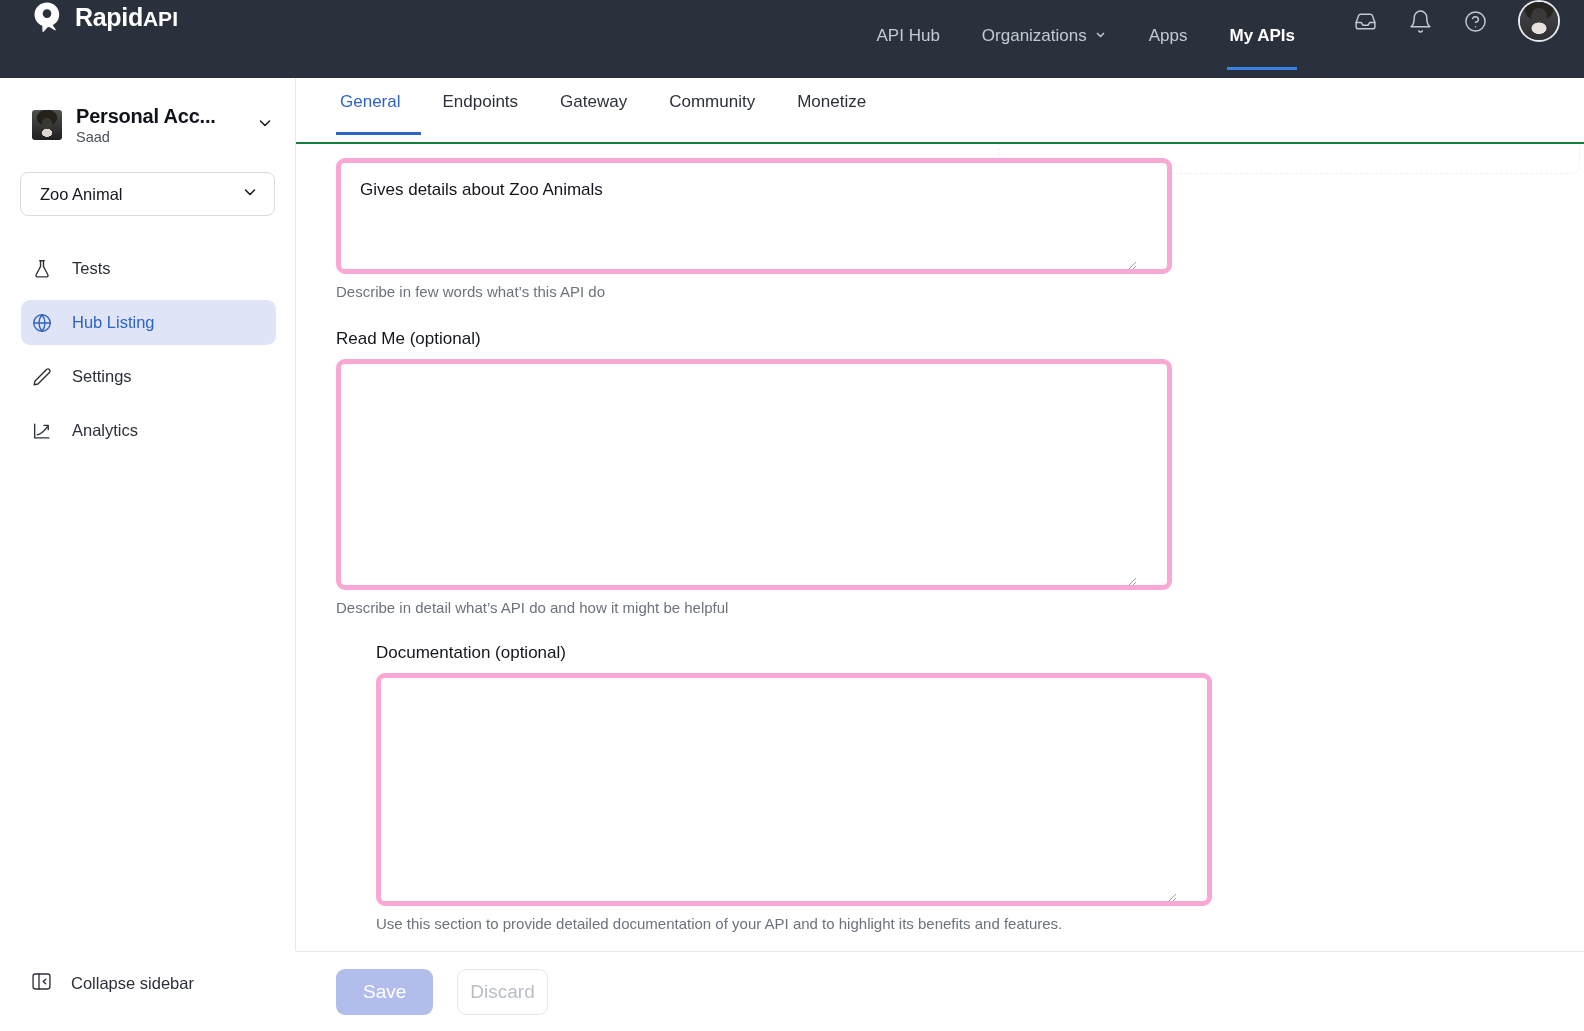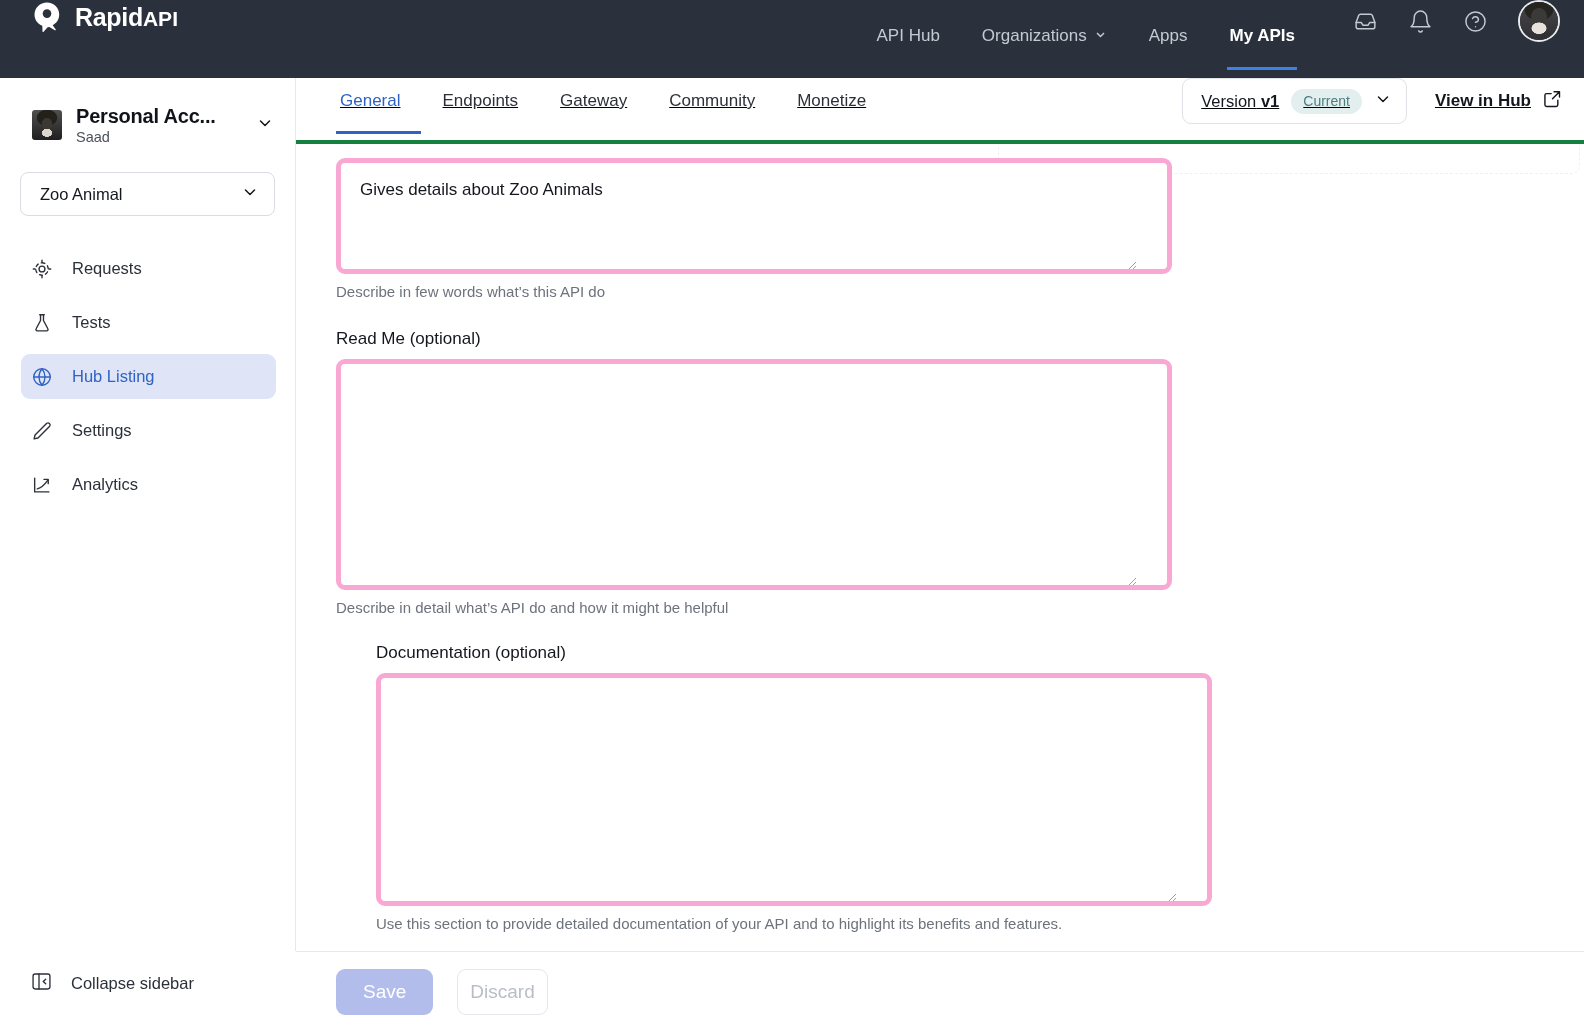--- a/index.html
+++ b/index.html
@@ -166,23 +166,22 @@
     display: flex;
     flex-direction: column;
     min-width: 0;
     position: relative;
   }
   .tabsbar {
     height: 66px;
     display: flex;
     align-items: center;
     padding: 0 22px 16px 40px;
-    border-bottom: 4px solid #15803d;
+    border-bottom: 2px solid #15803d;
     background: #fff;
-    text-decoration: underline;
   }
   .tabs { display: flex; align-items: center; gap: 0; height: 66px; }
   .tab {
     font-size: 17px;
     color: #2c3038;
     padding: 0 21px;
     height: 66px;
     display: flex;
     align-items: center;
     cursor: pointer;
@@ -382,30 +381,20 @@
       <span>Zoo Animal</span>
       <span>
         <svg width="18" height="18" viewBox="0 0 18 18" fill="none" stroke="#14171d" stroke-width="1.5" stroke-linecap="round" stroke-linejoin="round">
             <path d="M4.5 7l4.5 4.5L13.5 7"></path>
           </svg>
       </span>
     </div>
 
     <div class="navlist">
 
-      <div class="navitem">
-        <span class="ni-ico">
-          <svg width="22" height="22" viewBox="0 0 24 24" fill="none" stroke="#2c3038" stroke-width="1.5" stroke-linecap="round" stroke-linejoin="round">
-            <circle cx="12" cy="12" r="3.2"></circle>
-            <path d="M12 5.2a6.8 6.8 0 0 1 6.8 6.8 6.8 6.8 0 0 1-6.8 6.8A6.8 6.8 0 0 1 5.2 12 6.8 6.8 0 0 1 12 5.2z" stroke-dasharray="3.2 3.6"></path>
-            <path d="M12 2.5v2M12 19.5v2M2.5 12h2M19.5 12h2"></path>
-          </svg>
-        </span>
-        <span>Requests</span>
-      </div>
 
       <div class="navitem">
         <span class="ni-ico">
           <svg width="22" height="22" viewBox="0 0 24 24" fill="none" stroke="#2c3038" stroke-width="1.5" stroke-linecap="round" stroke-linejoin="round">
             <path d="M9.5 3h5M10.4 3v6.3L5.6 18.3A1.5 1.5 0 0 0 6.9 20.6h10.2a1.5 1.5 0 0 0 1.3-2.3l-4.8-9V3"></path>
           </svg>
         </span>
         <span>Tests</span>
       </div>
 
@@ -467,41 +456,20 @@
           <span>Gateway</span>
         </div>
         <div class="tab">
           <span>Community</span>
         </div>
         <div class="tab">
           <span>Monetize</span>
         </div>
       </div>
 
-      <div class="tabs-right">
-        <div class="version-box">
-          <span class="version-label"><span>Version</span> <b>v1</b></span>
-          <span class="badge-current">Current</span>
-          <span>
-            <svg width="18" height="18" viewBox="0 0 18 18" fill="none" stroke="#14171d" stroke-width="1.5" stroke-linecap="round" stroke-linejoin="round">
-                <path d="M4.5 7l4.5 4.5L13.5 7"></path>
-              </svg>
-          </span>
-        </div>
-
-        <div class="viewhub">
-          <span>View in Hub</span>
-          <span>
-            <svg width="20" height="20" viewBox="0 0 24 24" fill="none" stroke="#14171d" stroke-width="1.7" stroke-linecap="round" stroke-linejoin="round">
-              <path d="M19 13.4V19a2 2 0 0 1-2 2H5.5a2 2 0 0 1-2-2V7.5a2 2 0 0 1 2-2H11"></path>
-              <path d="M14.5 3.2H21v6.4M21 3.2l-8.4 8.4"></path>
-            </svg>
-          </span>
-        </div>
-      </div>
     </div>
 
     <div class="content">
 
       <div class="ghost-panel"></div>
 
       <div class="field" style="padding-top:14px;">
         <div class="ta-wrap">
           <textarea class="ta" rows="4" style="height: 116px;" placeholder="">Gives details about Zoo Animals</textarea>
           <span class="grip">

